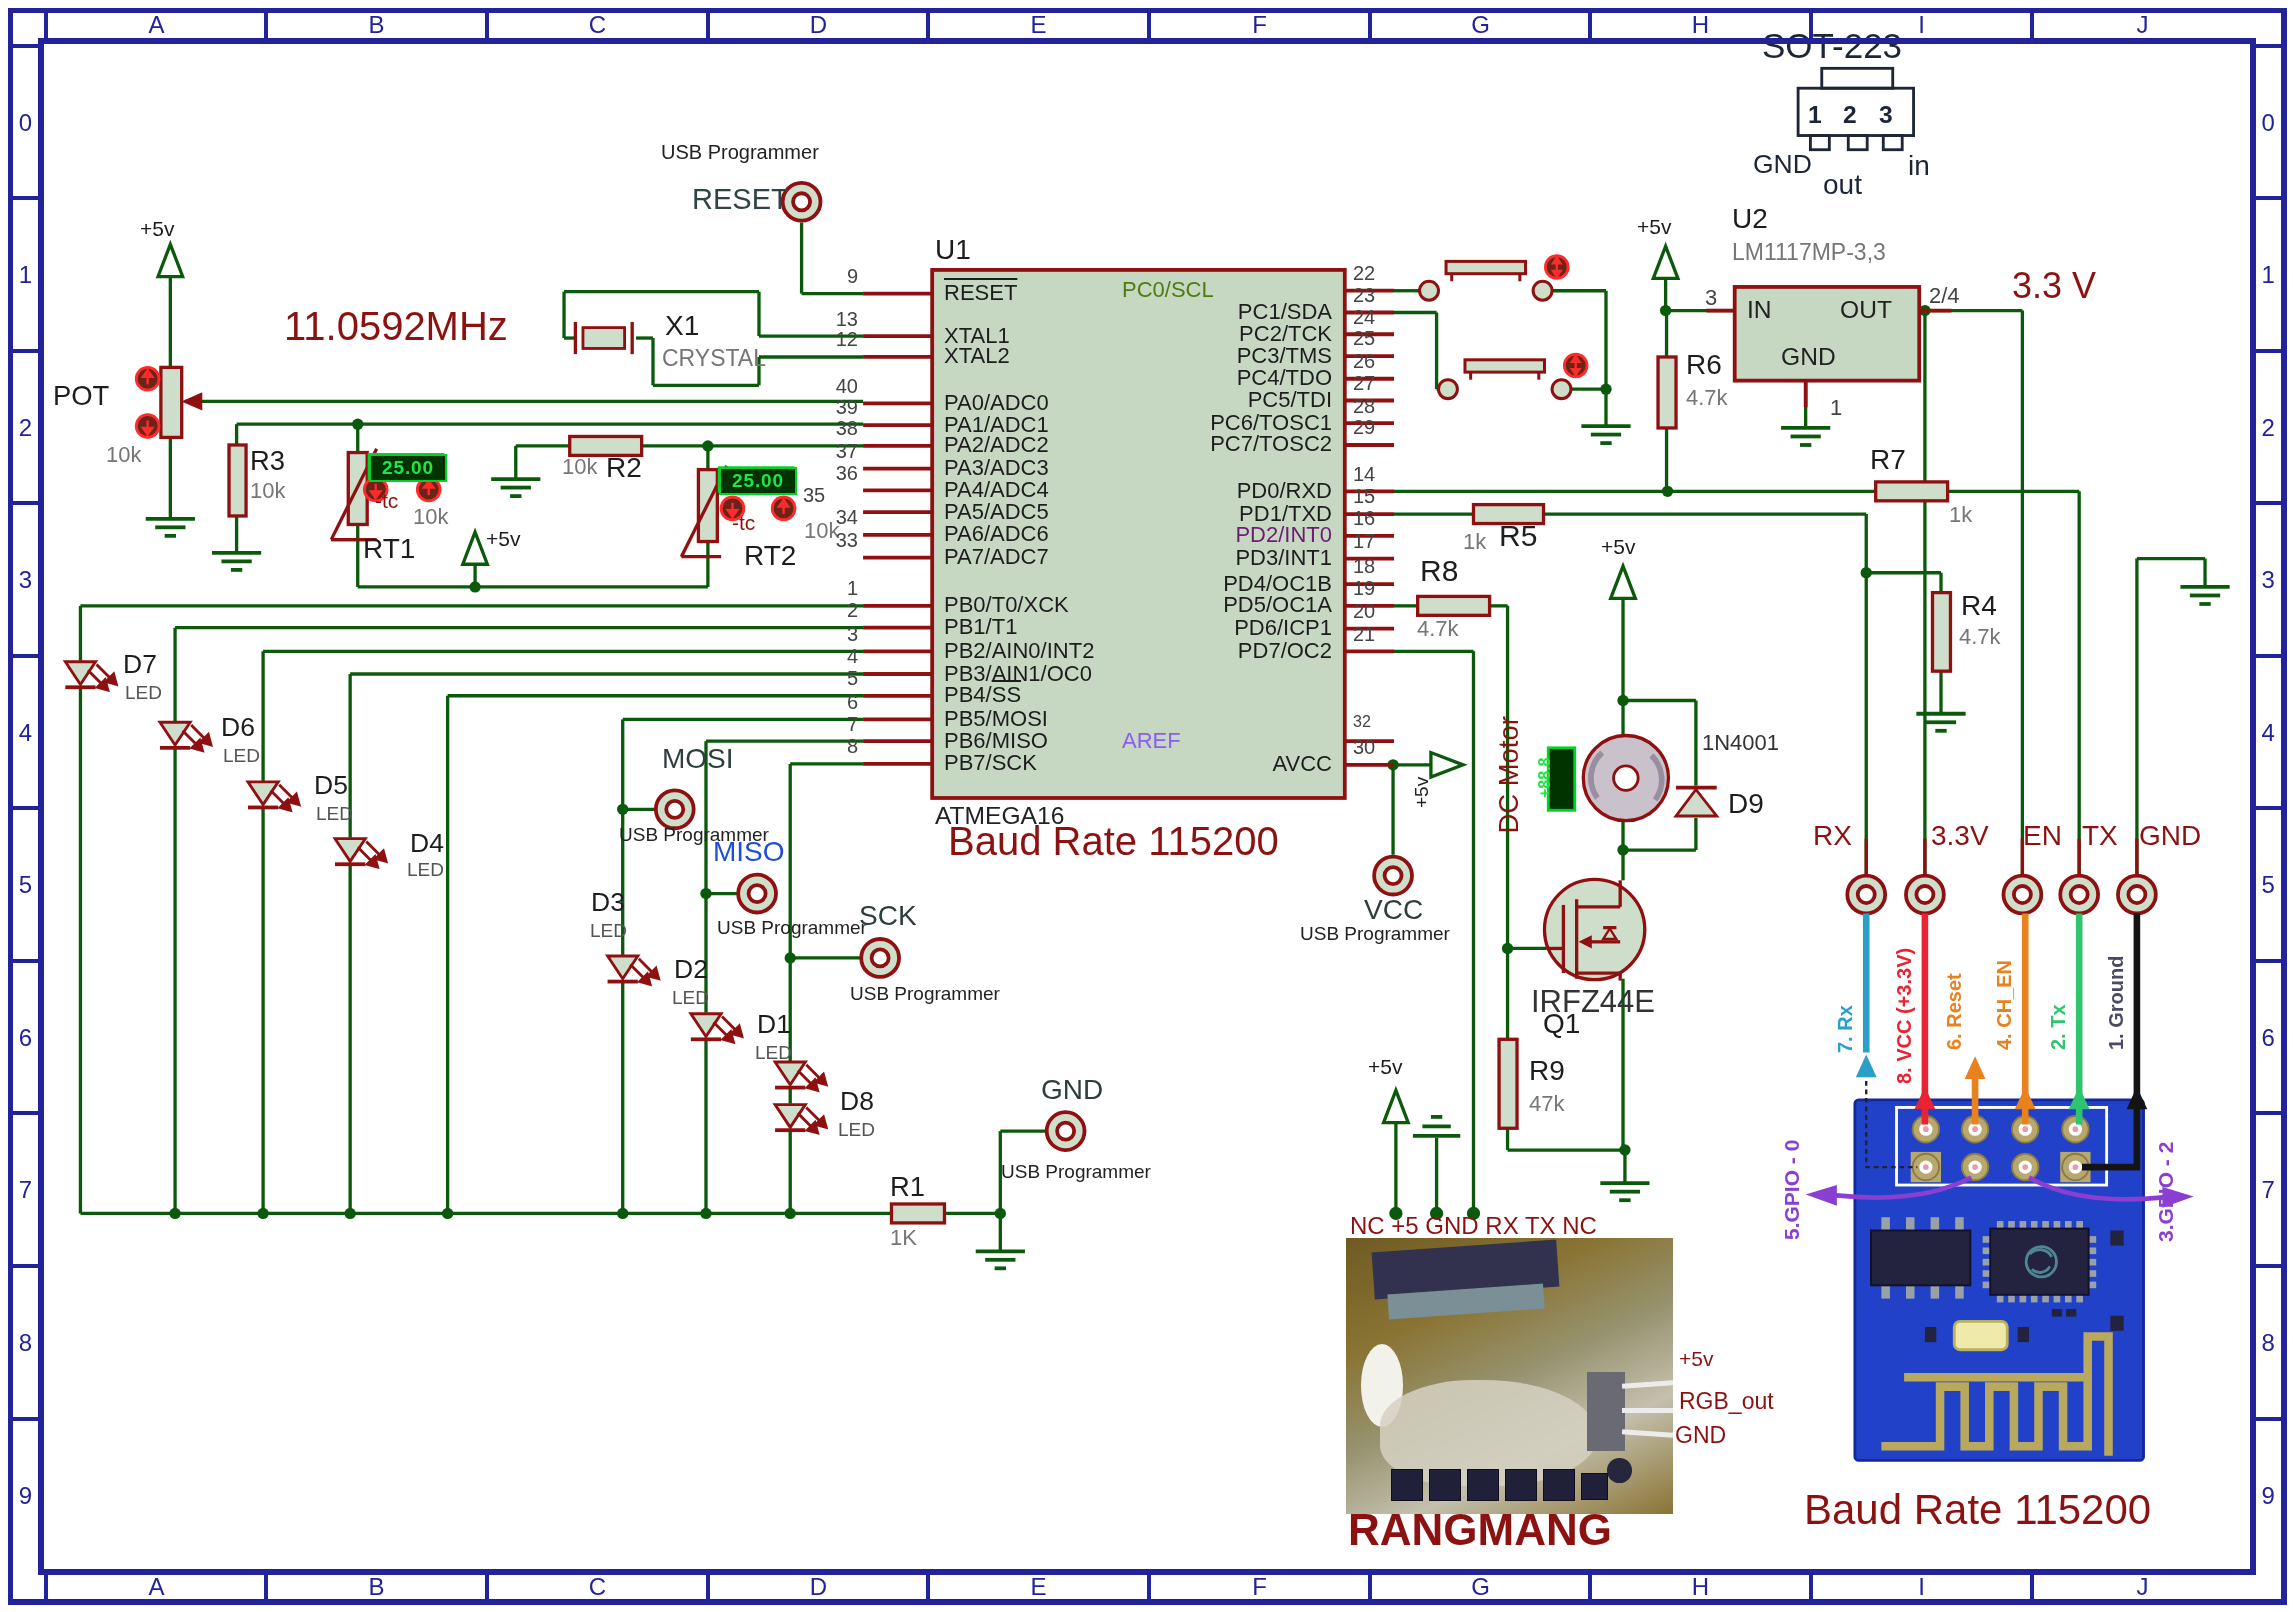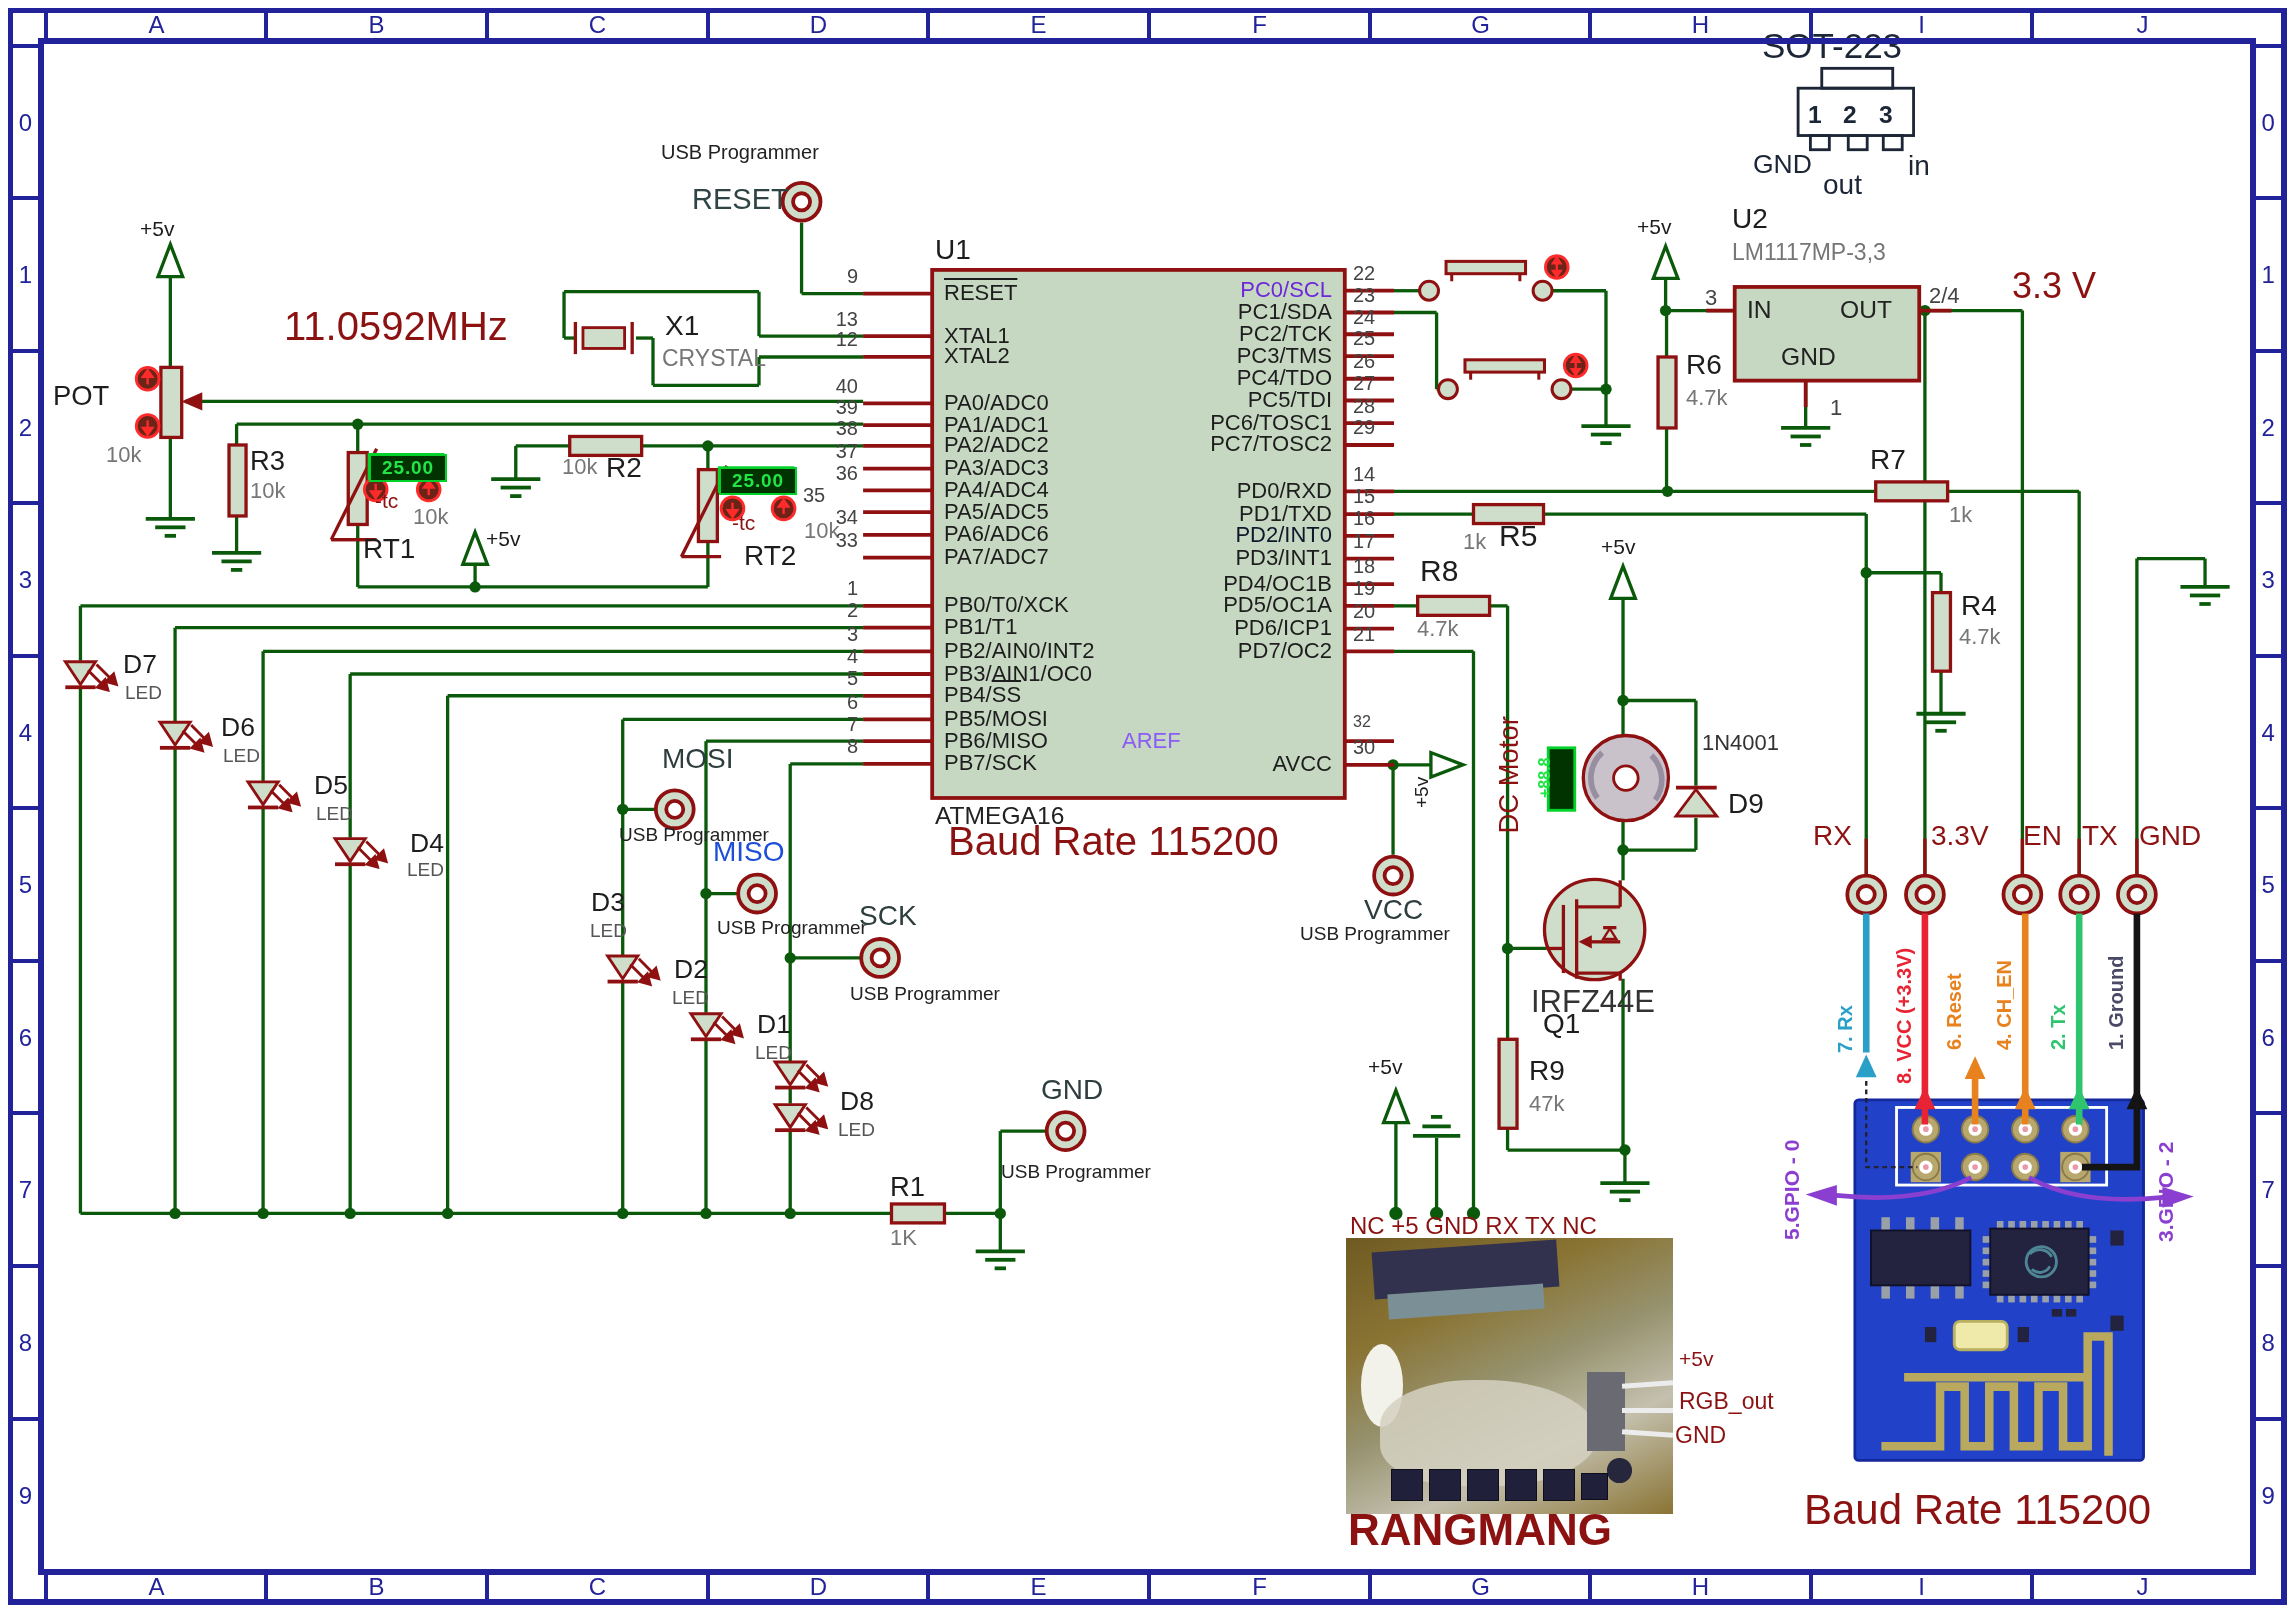--- a/index.html
+++ b/index.html
@@ -785,41 +785,41 @@
       <div style="left:944px;top:662px;font-size:22px;color:#1d1d1d" class="L">PB3/AIN1/OC0</div>
       <div style="left:803px;top:668px;width:55px;text-align:right;font-size:20px;color:#444" class="L">5</div>
       <div style="left:944px;top:683px;font-size:22px;color:#1d1d1d" class="L"><span>PB4/</span><span class="ov">SS</span></div>
       <div style="left:803px;top:692px;width:55px;text-align:right;font-size:20px;color:#444" class="L">6</div>
       <div style="left:944px;top:707px;font-size:22px;color:#1d1d1d" class="L">PB5/MOSI</div>
       <div style="left:803px;top:714px;width:55px;text-align:right;font-size:20px;color:#444" class="L">7</div>
       <div style="left:944px;top:729px;font-size:22px;color:#1d1d1d" class="L">PB6/MISO</div>
       <div style="left:803px;top:736px;width:55px;text-align:right;font-size:20px;color:#444" class="L">8</div>
       <div style="left:944px;top:751px;font-size:22px;color:#1d1d1d" class="L">PB7/SCK</div>
       <div style="left:1353px;top:263px;font-size:20px;color:#444" class="L">22</div>
-      <div style="left:1122px;top:278px;width:210px;text-align:right;font-size:22px;color:#6d28d9" class="L">PC0/SCL</div>
+      <div style="left:1122px;top:278px;width:210px;text-align:left;font-size:22px;color:#4d7c0f" class="L">PC0/SCL</div>
       <div style="left:1353px;top:285px;font-size:20px;color:#444" class="L">23</div>
       <div style="left:1122px;top:300px;width:210px;text-align:right;font-size:22px;color:#1d1d1d" class="L">PC1/SDA</div>
       <div style="left:1353px;top:307px;font-size:20px;color:#444" class="L">24</div>
       <div style="left:1122px;top:322px;width:210px;text-align:right;font-size:22px;color:#1d1d1d" class="L">PC2/TCK</div>
       <div style="left:1353px;top:328px;font-size:20px;color:#444" class="L">25</div>
       <div style="left:1122px;top:344px;width:210px;text-align:right;font-size:22px;color:#1d1d1d" class="L">PC3/TMS</div>
       <div style="left:1353px;top:351px;font-size:20px;color:#444" class="L">26</div>
       <div style="left:1122px;top:366px;width:210px;text-align:right;font-size:22px;color:#1d1d1d" class="L">PC4/TDO</div>
       <div style="left:1353px;top:373px;font-size:20px;color:#444" class="L">27</div>
       <div style="left:1122px;top:388px;width:210px;text-align:right;font-size:22px;color:#1d1d1d" class="L">PC5/TDI</div>
       <div style="left:1353px;top:396px;font-size:20px;color:#444" class="L">28</div>
       <div style="left:1122px;top:411px;width:210px;text-align:right;font-size:22px;color:#1d1d1d" class="L">PC6/TOSC1</div>
       <div style="left:1353px;top:417px;font-size:20px;color:#444" class="L">29</div>
       <div style="left:1122px;top:432px;width:210px;text-align:right;font-size:22px;color:#1d1d1d" class="L">PC7/TOSC2</div>
       <div style="left:1353px;top:464px;font-size:20px;color:#444" class="L">14</div>
       <div style="left:1122px;top:479px;width:210px;text-align:right;font-size:22px;color:#1d1d1d" class="L">PD0/RXD</div>
       <div style="left:1353px;top:486px;font-size:20px;color:#444" class="L">15</div>
       <div style="left:1122px;top:502px;width:210px;text-align:right;font-size:22px;color:#1d1d1d" class="L">PD1/TXD</div>
       <div style="left:1353px;top:508px;font-size:20px;color:#444" class="L">16</div>
-      <div style="left:1122px;top:523px;width:210px;text-align:right;font-size:22px;color:#0f172a" class="L">PD2/INT0</div>
+      <div style="left:1122px;top:523px;width:210px;text-align:right;font-size:22px;color:#701a75" class="L">PD2/INT0</div>
       <div style="left:1353px;top:531px;font-size:20px;color:#444" class="L">17</div>
       <div style="left:1122px;top:546px;width:210px;text-align:right;font-size:22px;color:#1d1d1d" class="L">PD3/INT1</div>
       <div style="left:1353px;top:556px;font-size:20px;color:#444" class="L">18</div>
       <div style="left:1122px;top:572px;width:210px;text-align:right;font-size:22px;color:#1d1d1d" class="L">PD4/OC1B</div>
       <div style="left:1353px;top:578px;font-size:20px;color:#444" class="L">19</div>
       <div style="left:1122px;top:593px;width:210px;text-align:right;font-size:22px;color:#1d1d1d" class="L">PD5/OC1A</div>
       <div style="left:1353px;top:601px;font-size:20px;color:#444" class="L">20</div>
       <div style="left:1122px;top:616px;width:210px;text-align:right;font-size:22px;color:#1d1d1d" class="L">PD6/ICP1</div>
       <div style="left:1353px;top:624px;font-size:20px;color:#444" class="L">21</div>
       <div style="left:1122px;top:639px;width:210px;text-align:right;font-size:22px;color:#1d1d1d" class="L">PD7/OC2</div>

